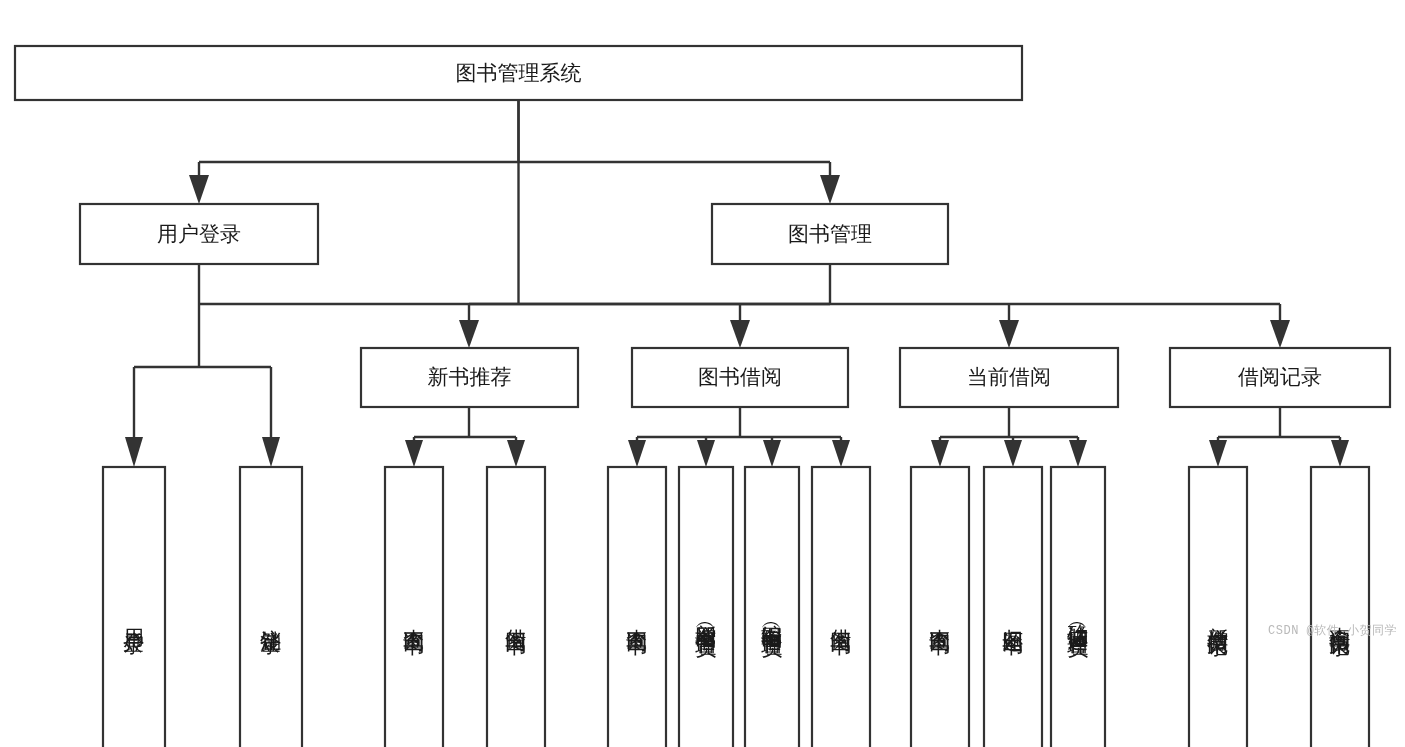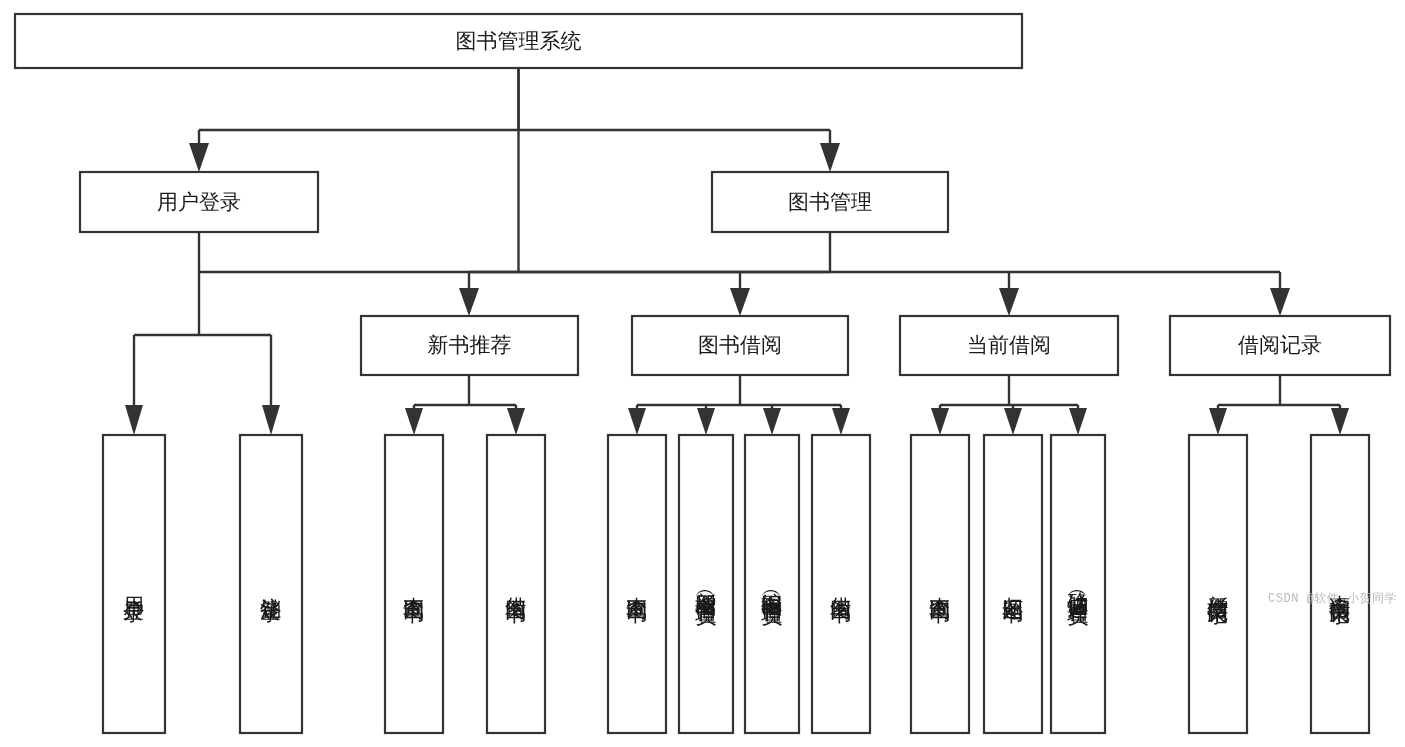--- a/index.html
+++ b/index.html
@@ -11,20 +11,21 @@
     width: 1405px;
     height: 747px;
     font-family: "Liberation Sans", "DejaVu Sans", sans-serif;
     overflow: hidden;
     position: relative;
   }
   #diagram-root {
     position: relative;
     width: 1405px;
     height: 615px;
+    margin-top: 32px;
   }
   svg.diagram-svg {
     position: absolute;
     top: 0;
     left: 0;
     width: 1405px;
     height: 747px;
     display: block;
   }
   .node-box {

